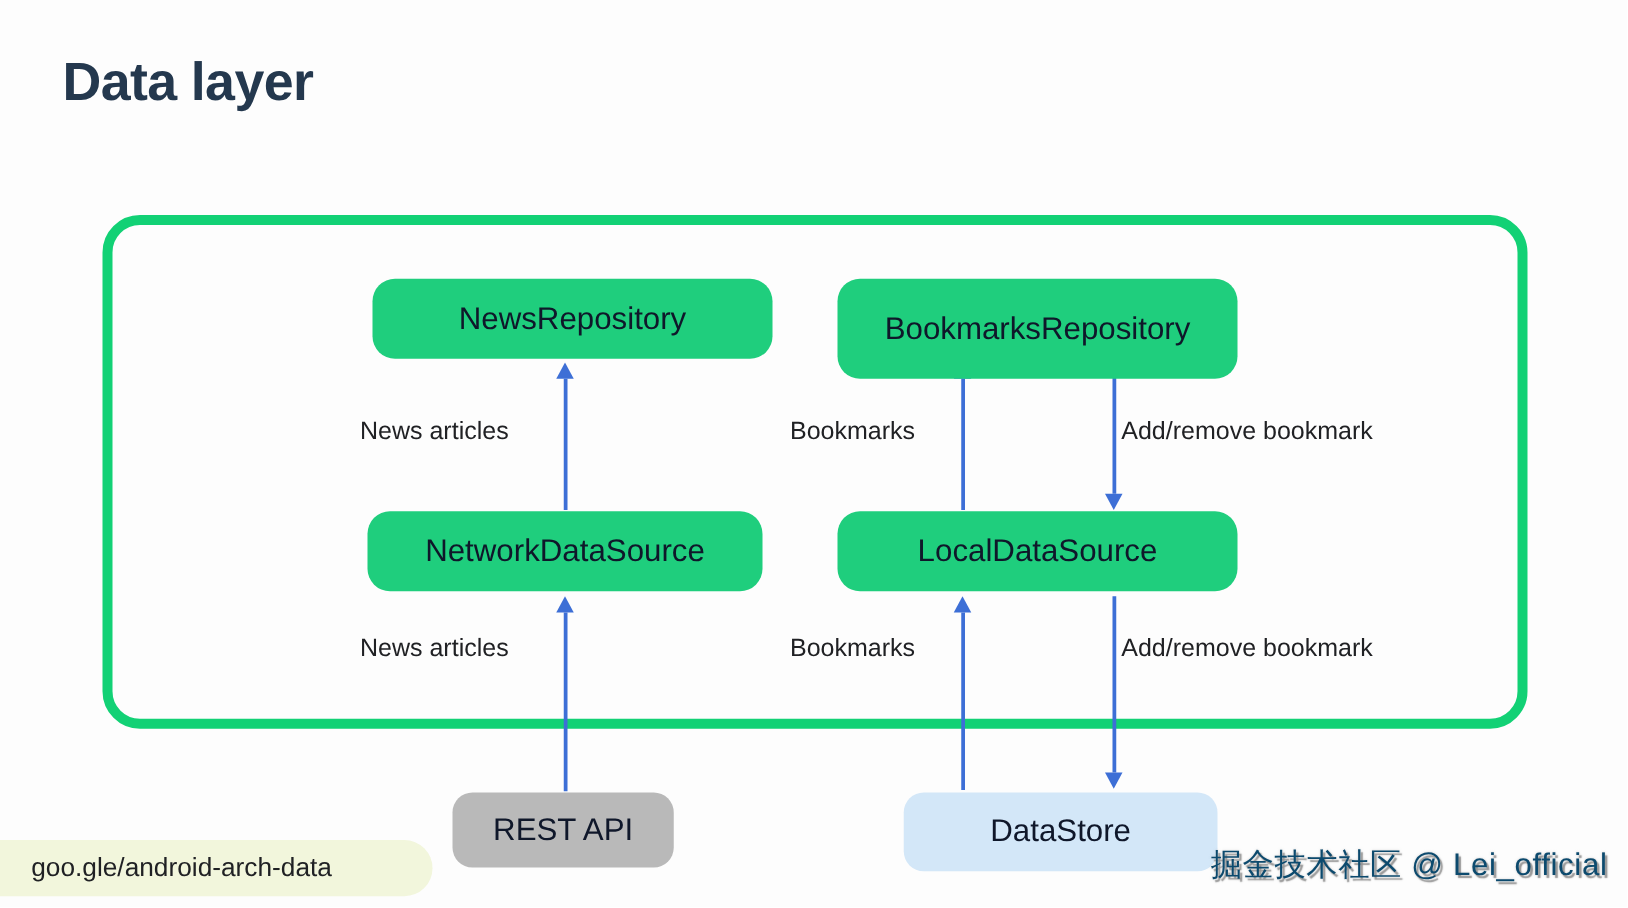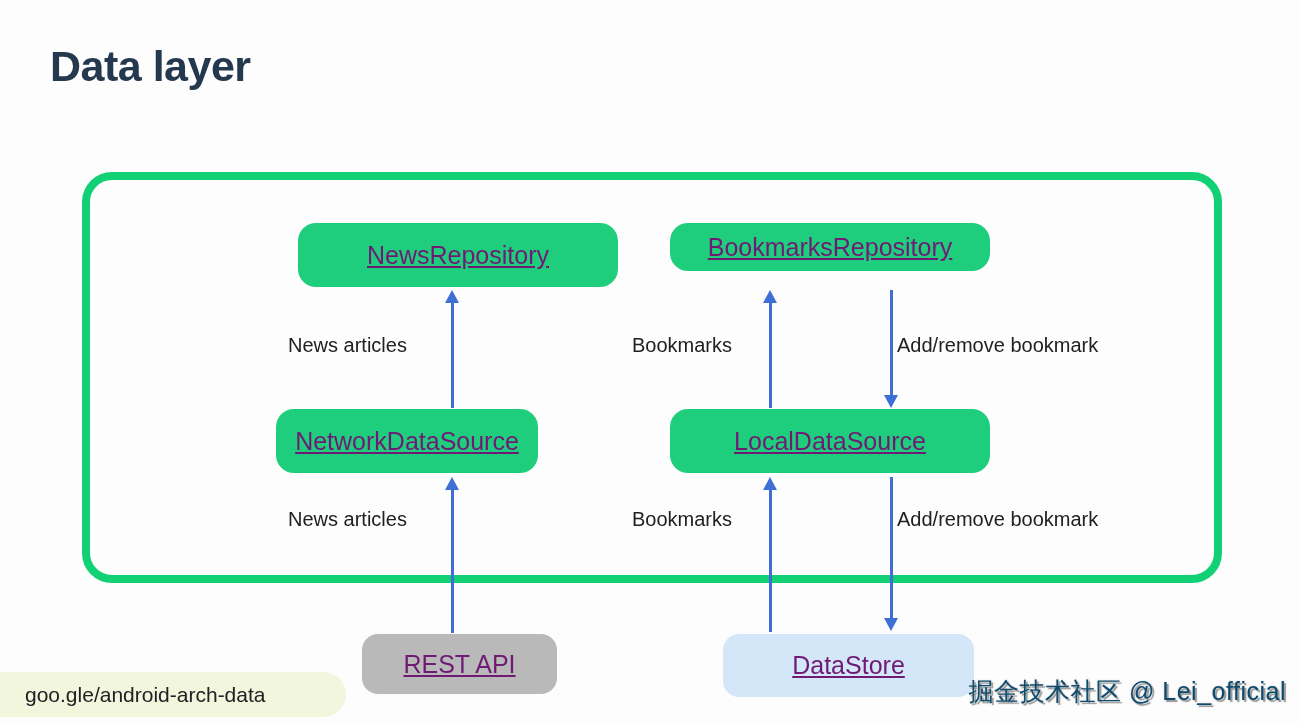--- a/index.html
+++ b/index.html
@@ -35,34 +35,33 @@
     background: transparent;
     z-index: 1;
   }
 
   .node {
     position: absolute;
     display: flex;
     align-items: center;
     justify-content: center;
     font-size: 25px;
-    color: #701a75;
+    color: #0f172a;
     white-space: nowrap;
     z-index: 3;
-    text-decoration: underline;
   }
   .node.green { background: #1fce7d; border-radius: 18px; }
   .node.gray  { background: #b9b9b9; border-radius: 16px; }
   .node.blue  { background: #d3e7f8; border-radius: 16px; }
 
   .node.news-repository      { left: 298px; top: 223px; width: 320px; height: 64px; }
-  .node.bookmarks-repository { left: 670px; top: 223px; width: 320px; height: 48px; }
-  .node.network-data-source  { left: 276px; top: 409px; width: 262px; height: 64px; }
+  .node.bookmarks-repository { left: 670px; top: 223px; width: 320px; height: 80px; }
+  .node.network-data-source  { left: 294px; top: 409px; width: 316px; height: 64px; }
   .node.local-data-source    { left: 670px; top: 409px; width: 320px; height: 64px; text-align: right; }
-  .node.rest-api             { left: 362px; top: 634px; width: 195px; height: 60px; }
+  .node.rest-api             { left: 362px; top: 634px; width: 177px; height: 60px; }
   .node.data-store           { left: 723px; top: 634px; width: 251px; height: 63px; }
 
   .arrow {
     position: absolute;
     width: 14px;
     display: flex;
     flex-direction: column;
     align-items: center;
     z-index: 2;
   }

